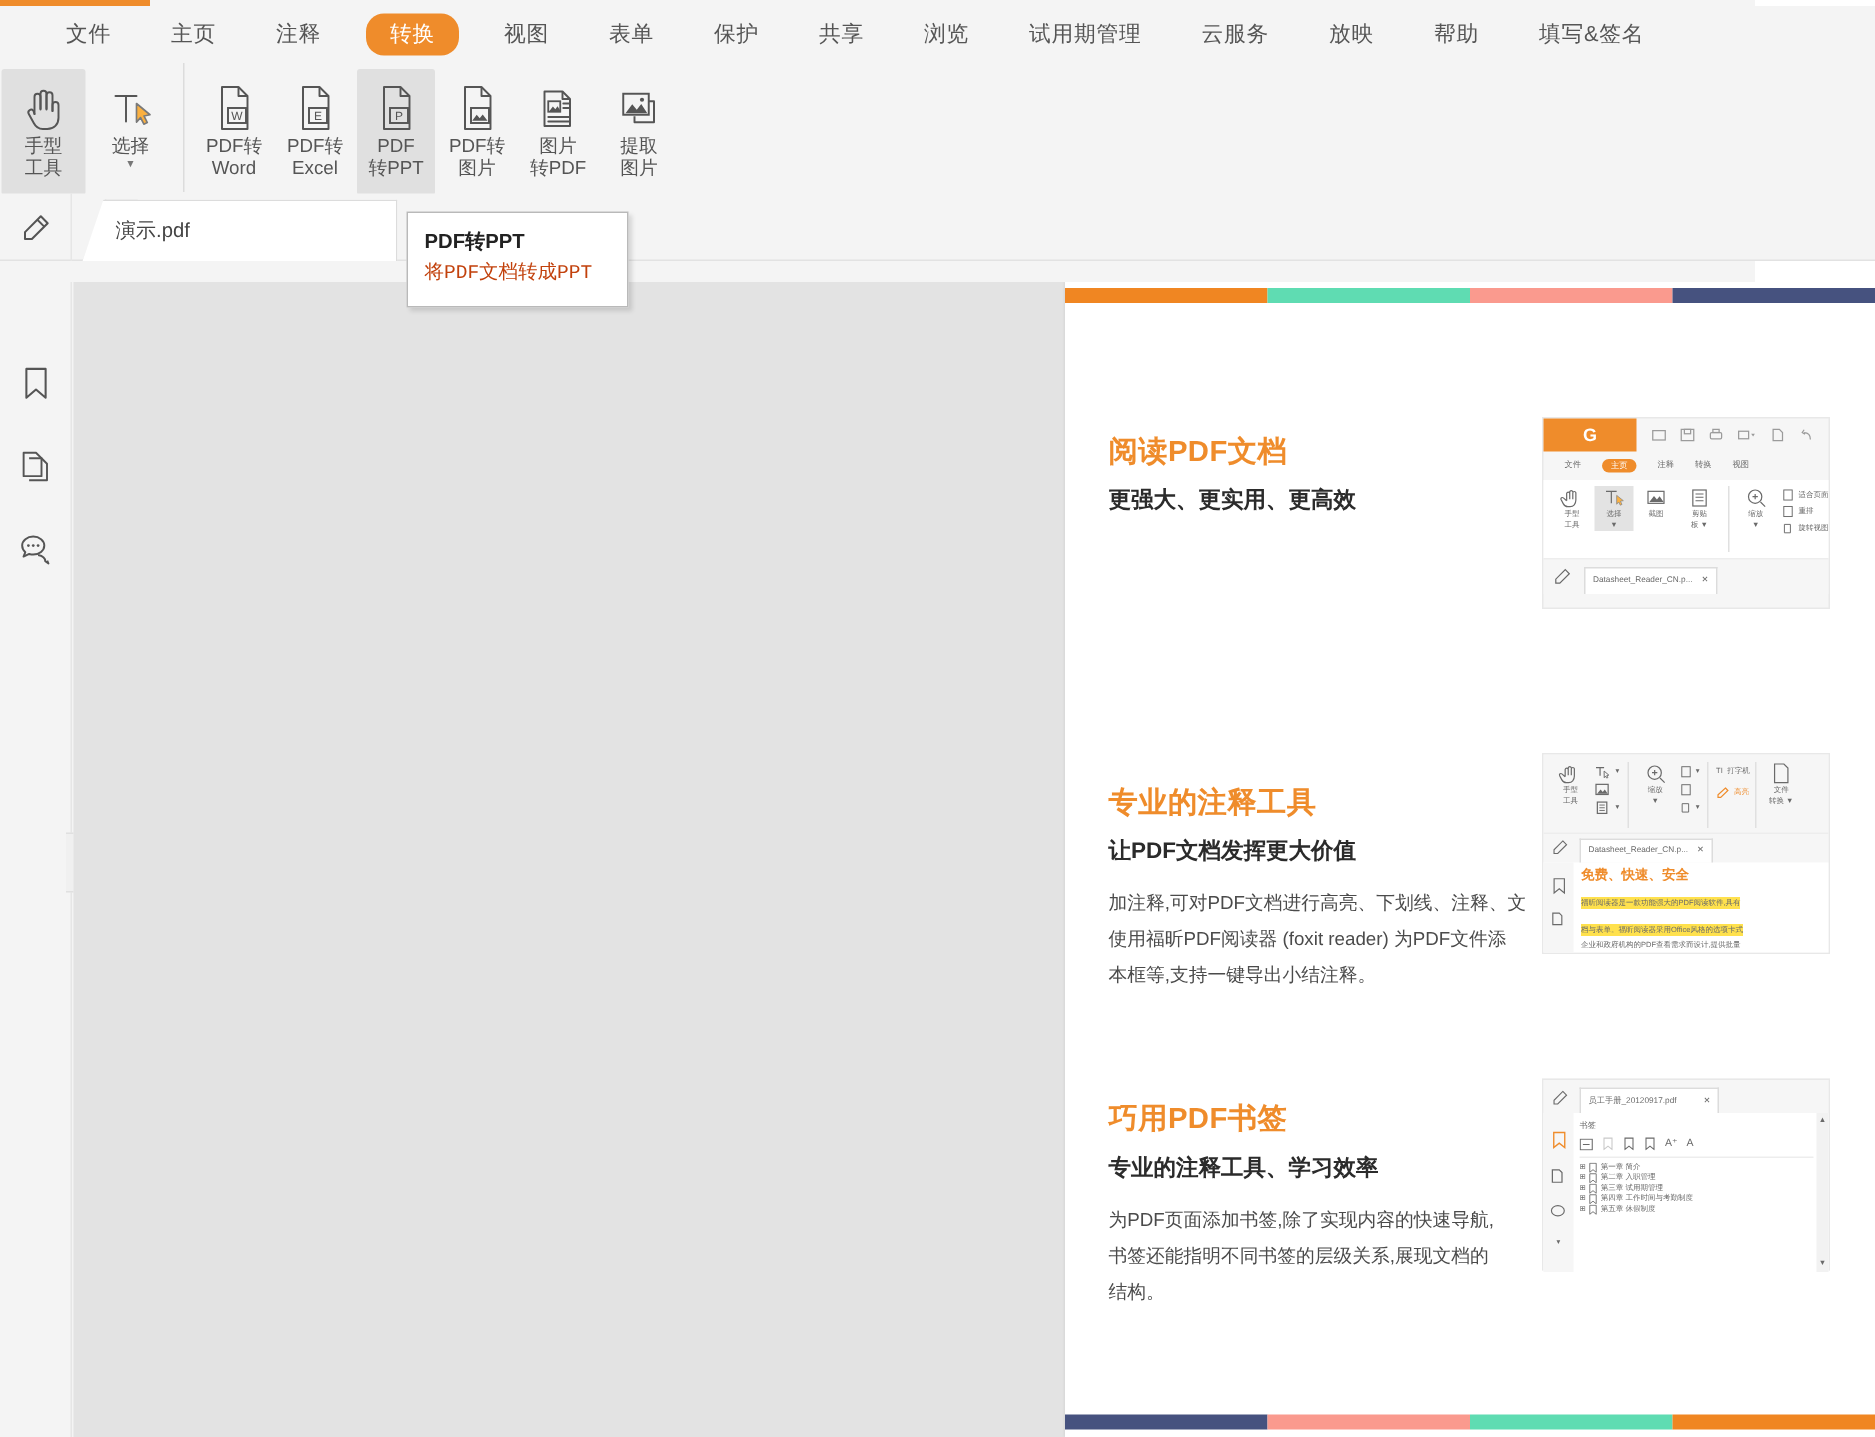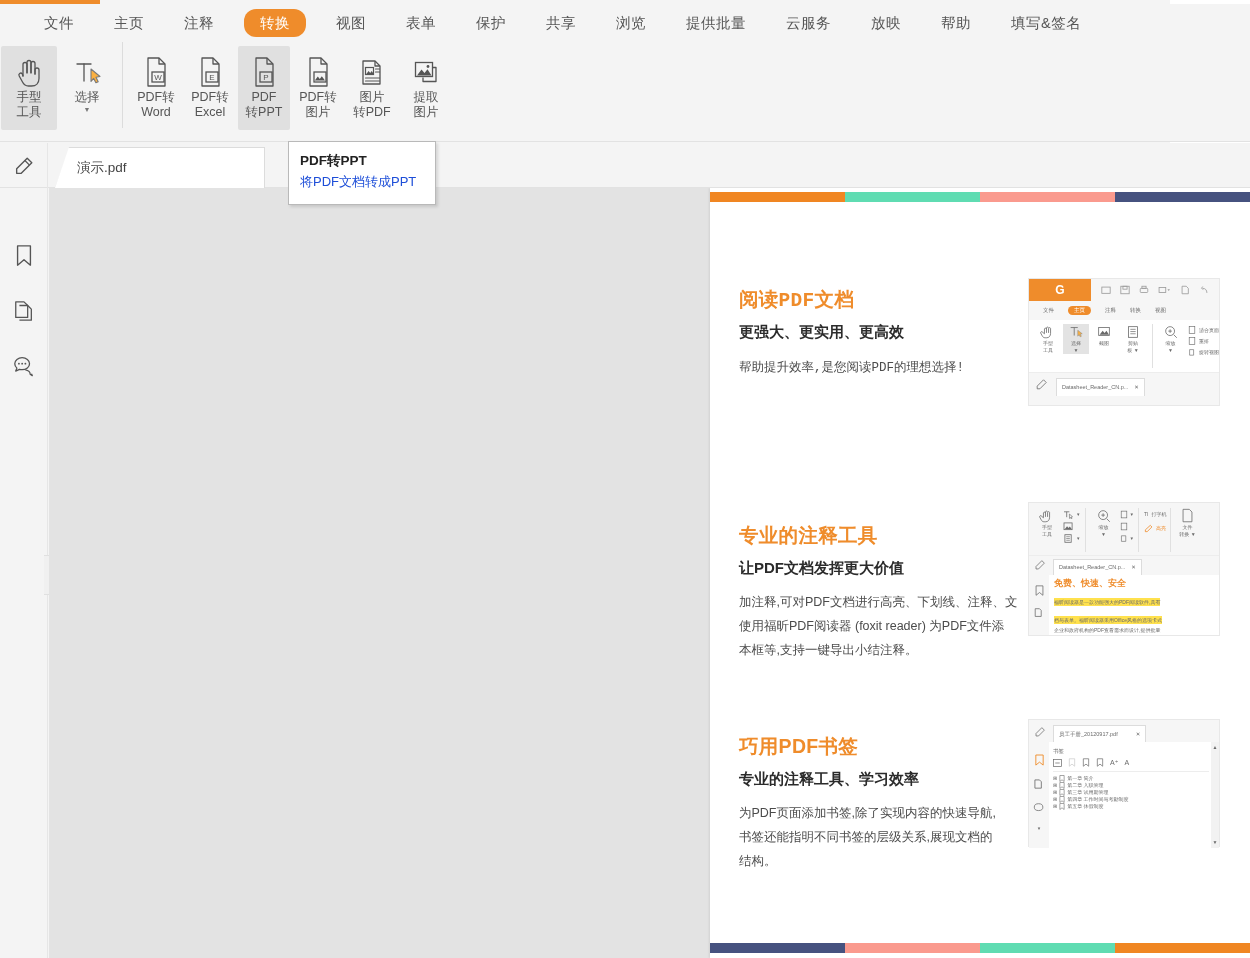--- a/index.html
+++ b/index.html
@@ -56,28 +56,28 @@
   .rbtn .caret {
     font-size:7px; line-height:8px; color:#777; margin-top:1px;
   }
   svg { display:block; }
 
   
   .tooltip {
     position:absolute; left:271px; top:141px; width:148px; height:64px;
     background:#ffffff; border:1px solid #b9b9b9;
     box-shadow:2px 2px 3px rgba(0,0,0,0.13);
-    padding:8px 11px; z-index:50;margin-left:17px;
+    padding:8px 11px; z-index:50;
   }
   .tooltip .tt-title { font-size:13.5px; font-weight:bold; color:#222; line-height:21px; }
-  .tooltip .tt-desc { font-size:13px; color:#1d4ed8; line-height:21px; }
+  .tooltip .tt-desc { font-size:13px; color:#c2410c; line-height:21px;font-family:Liberation Mono, monospace; }
 
   
   .tabstrip {
-    position:absolute; left:0; top:143px; width:1250px; height:45px;
+    position:absolute; left:0; top:129px; width:1250px; height:45px;
     background:#f4f4f4; border-bottom:1px solid #e2e2e2;
   }
   .pencil-btn {
     position:absolute; left:0; top:0; width:48px; height:45px;
     display:flex; align-items:center; justify-content:center;
     border-right:1px solid #e6e6e6;
   }
   .doctab {
     position:absolute; left:55px; top:4px; height:41px;
     min-width:210px; background:#fff;
@@ -174,21 +174,21 @@
   <div class="ribbon-tabs">
     <div class="rtab">文件</div>
     <div class="rtab">主页</div>
     <div class="rtab">注释</div>
     <div class="rtab active">转换</div>
     <div class="rtab">视图</div>
     <div class="rtab">表单</div>
     <div class="rtab">保护</div>
     <div class="rtab">共享</div>
     <div class="rtab">浏览</div>
-    <div class="rtab">提供批量</div>
+    <div class="rtab">试用期管理</div>
     <div class="rtab">云服务</div>
     <div class="rtab">放映</div>
     <div class="rtab">帮助</div>
     <div class="rtab">填写&amp;签名</div>
   </div>
 
   <div class="ribbon-body">
 
     <div class="rgroup sep">
 
@@ -359,25 +359,24 @@
     <div class="page">
 
       <div class="colorbar top">
         <span style="width:135px;background:#f08622"></span>
         <span style="width:135px;background:#5fdcb2"></span>
         <span style="width:135px;background:#fa9a8e"></span>
         <span style="width:135px;background:#46527f"></span>
       </div>
 
       <div class="section" style="top:100px;">
-        <div class="sec-text" style="top:0;font-family:Liberation Mono, monospace;">
+        <div class="sec-text" style="top:0;">
           <div class="sec-title">阅读PDF文档</div>
           <div class="sec-sub">更强大、更实用、更高效</div>
           <div class="sec-body">
-            <div>帮助提升效率,是您阅读PDF的理想选择!</div>
           </div>
         </div>
 
         <div class="shot shot-bg" style="left:318px; top:-10px; width:192px; height:128px;">
           <div class="mini-row" style="height:22px;">
             <div class="mini-logo" style="width:62px;height:22px;font-size:12px;">G</div>
             <div class="mini-row" style="gap:9px; padding-left:10px;">
               <svg width="10" height="10" viewBox="0 0 12 12">
                   <rect x="1" y="2.5" width="10" height="7.5" fill="none" stroke="#9b9b9b" stroke-width="1"></rect>
                 </svg>

